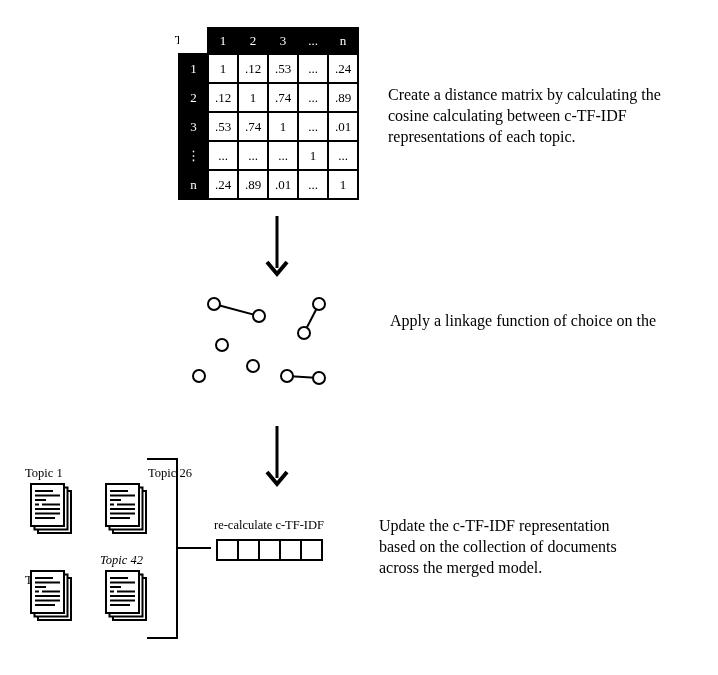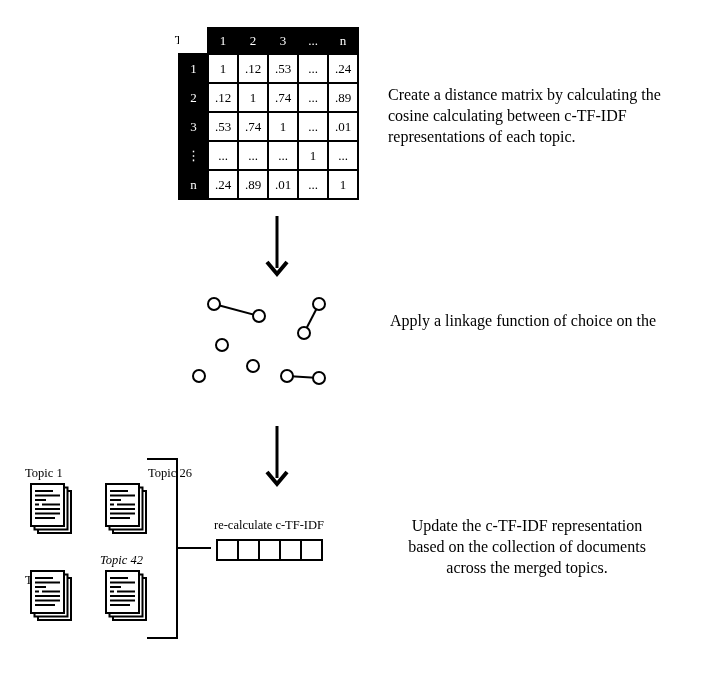--- a/index.html
+++ b/index.html
@@ -35,21 +35,21 @@
   }
   .topic-label{
     left:156px;top:33px;width:47px;
     font-size:12.5px;text-align:right;white-space:nowrap;
   }
 
   
   .caption{font-size:16px;line-height:21px;}
   .caption-1{left:388px;top:84px;width:320px;}
   .caption-2{left:390px;top:310px;width:320px;}
-  .caption-3{left:367px;top:515px;width:320px;text-align:center;}
+  .caption-3{left:379px;top:515px;width:320px;}
 
   
   .doc-label{
     font-size:12.5px;text-align:left;width:56px;white-space:nowrap;
   }
 
   
   .recalc-label{
     left:214px;top:518px;width:112px;
     font-size:12.5px;text-align:left;white-space:nowrap;
@@ -228,16 +228,16 @@
     <div class="cell"></div>
     <div class="cell"></div>
     <div class="cell"></div>
     <div class="cell"></div>
     <div class="cell"></div>
   </div>
 
   <div class="abs caption caption-3">
     <div>Update the c-TF-IDF representation</div>
     <div>based on the collection of documents</div>
-    <div>across the merged topics.</div>
+    <div>across the merged model.</div>
   </div>
 
 </div>
 
 </body></html>

